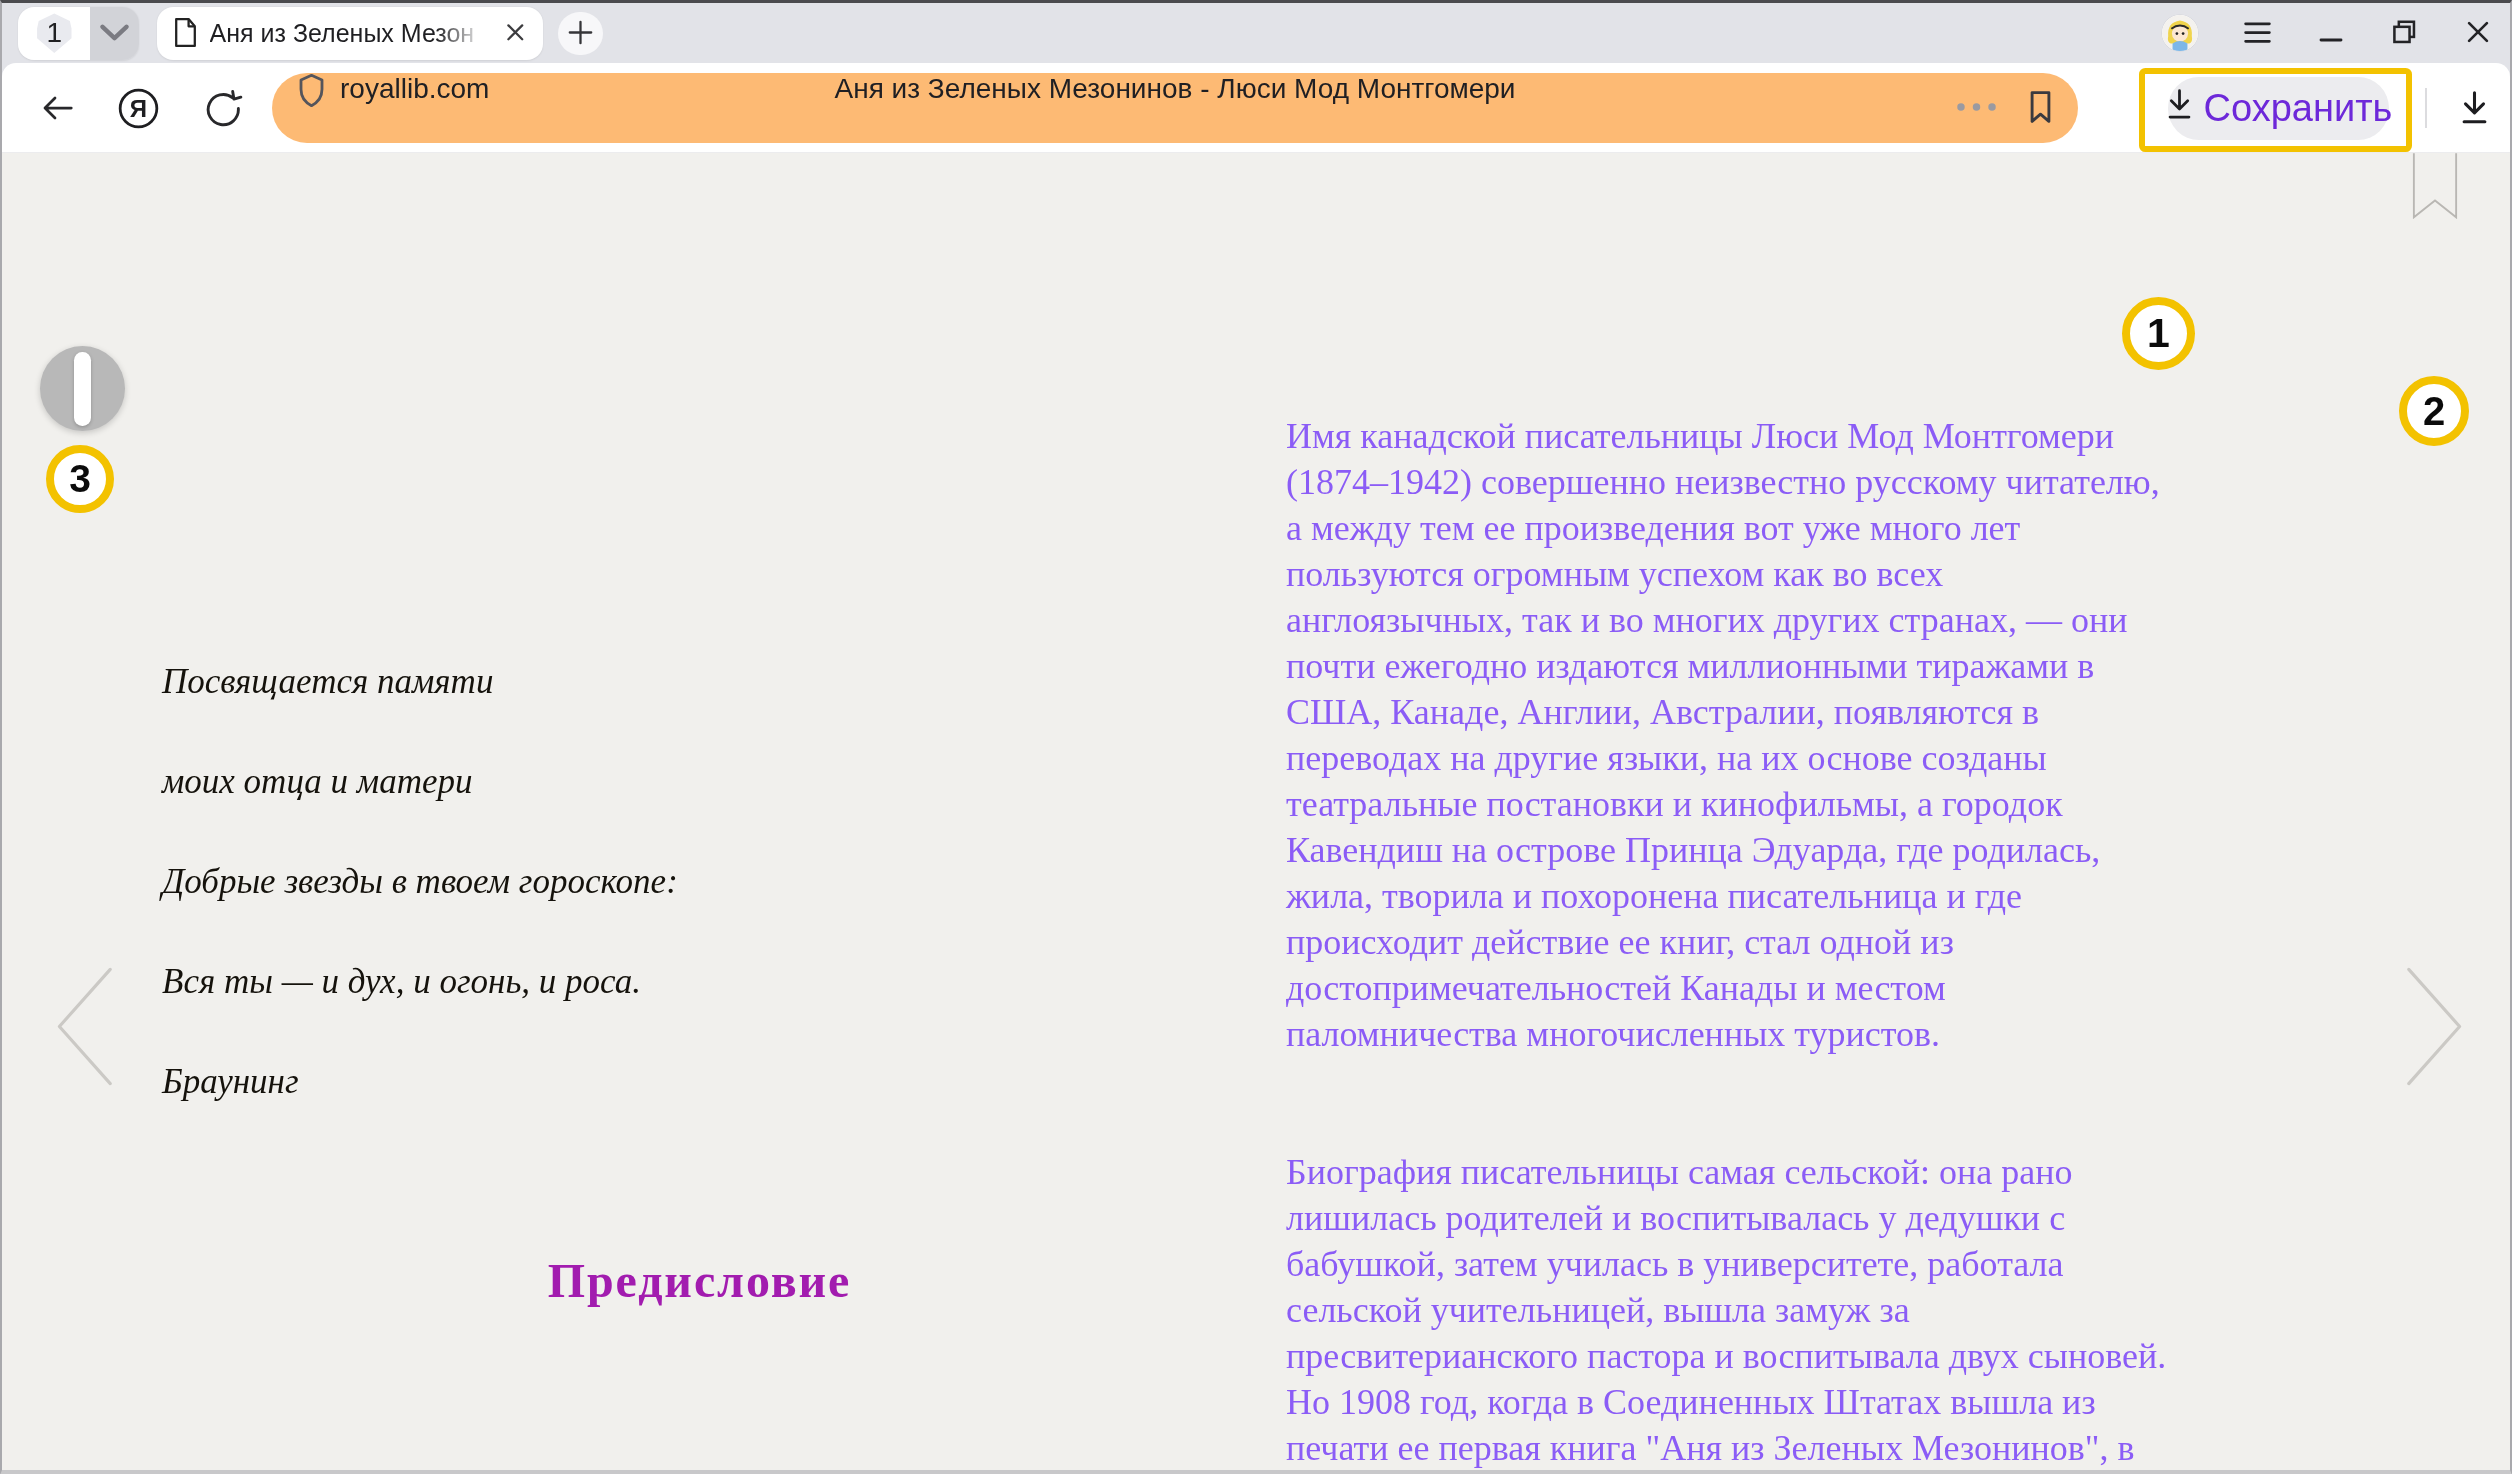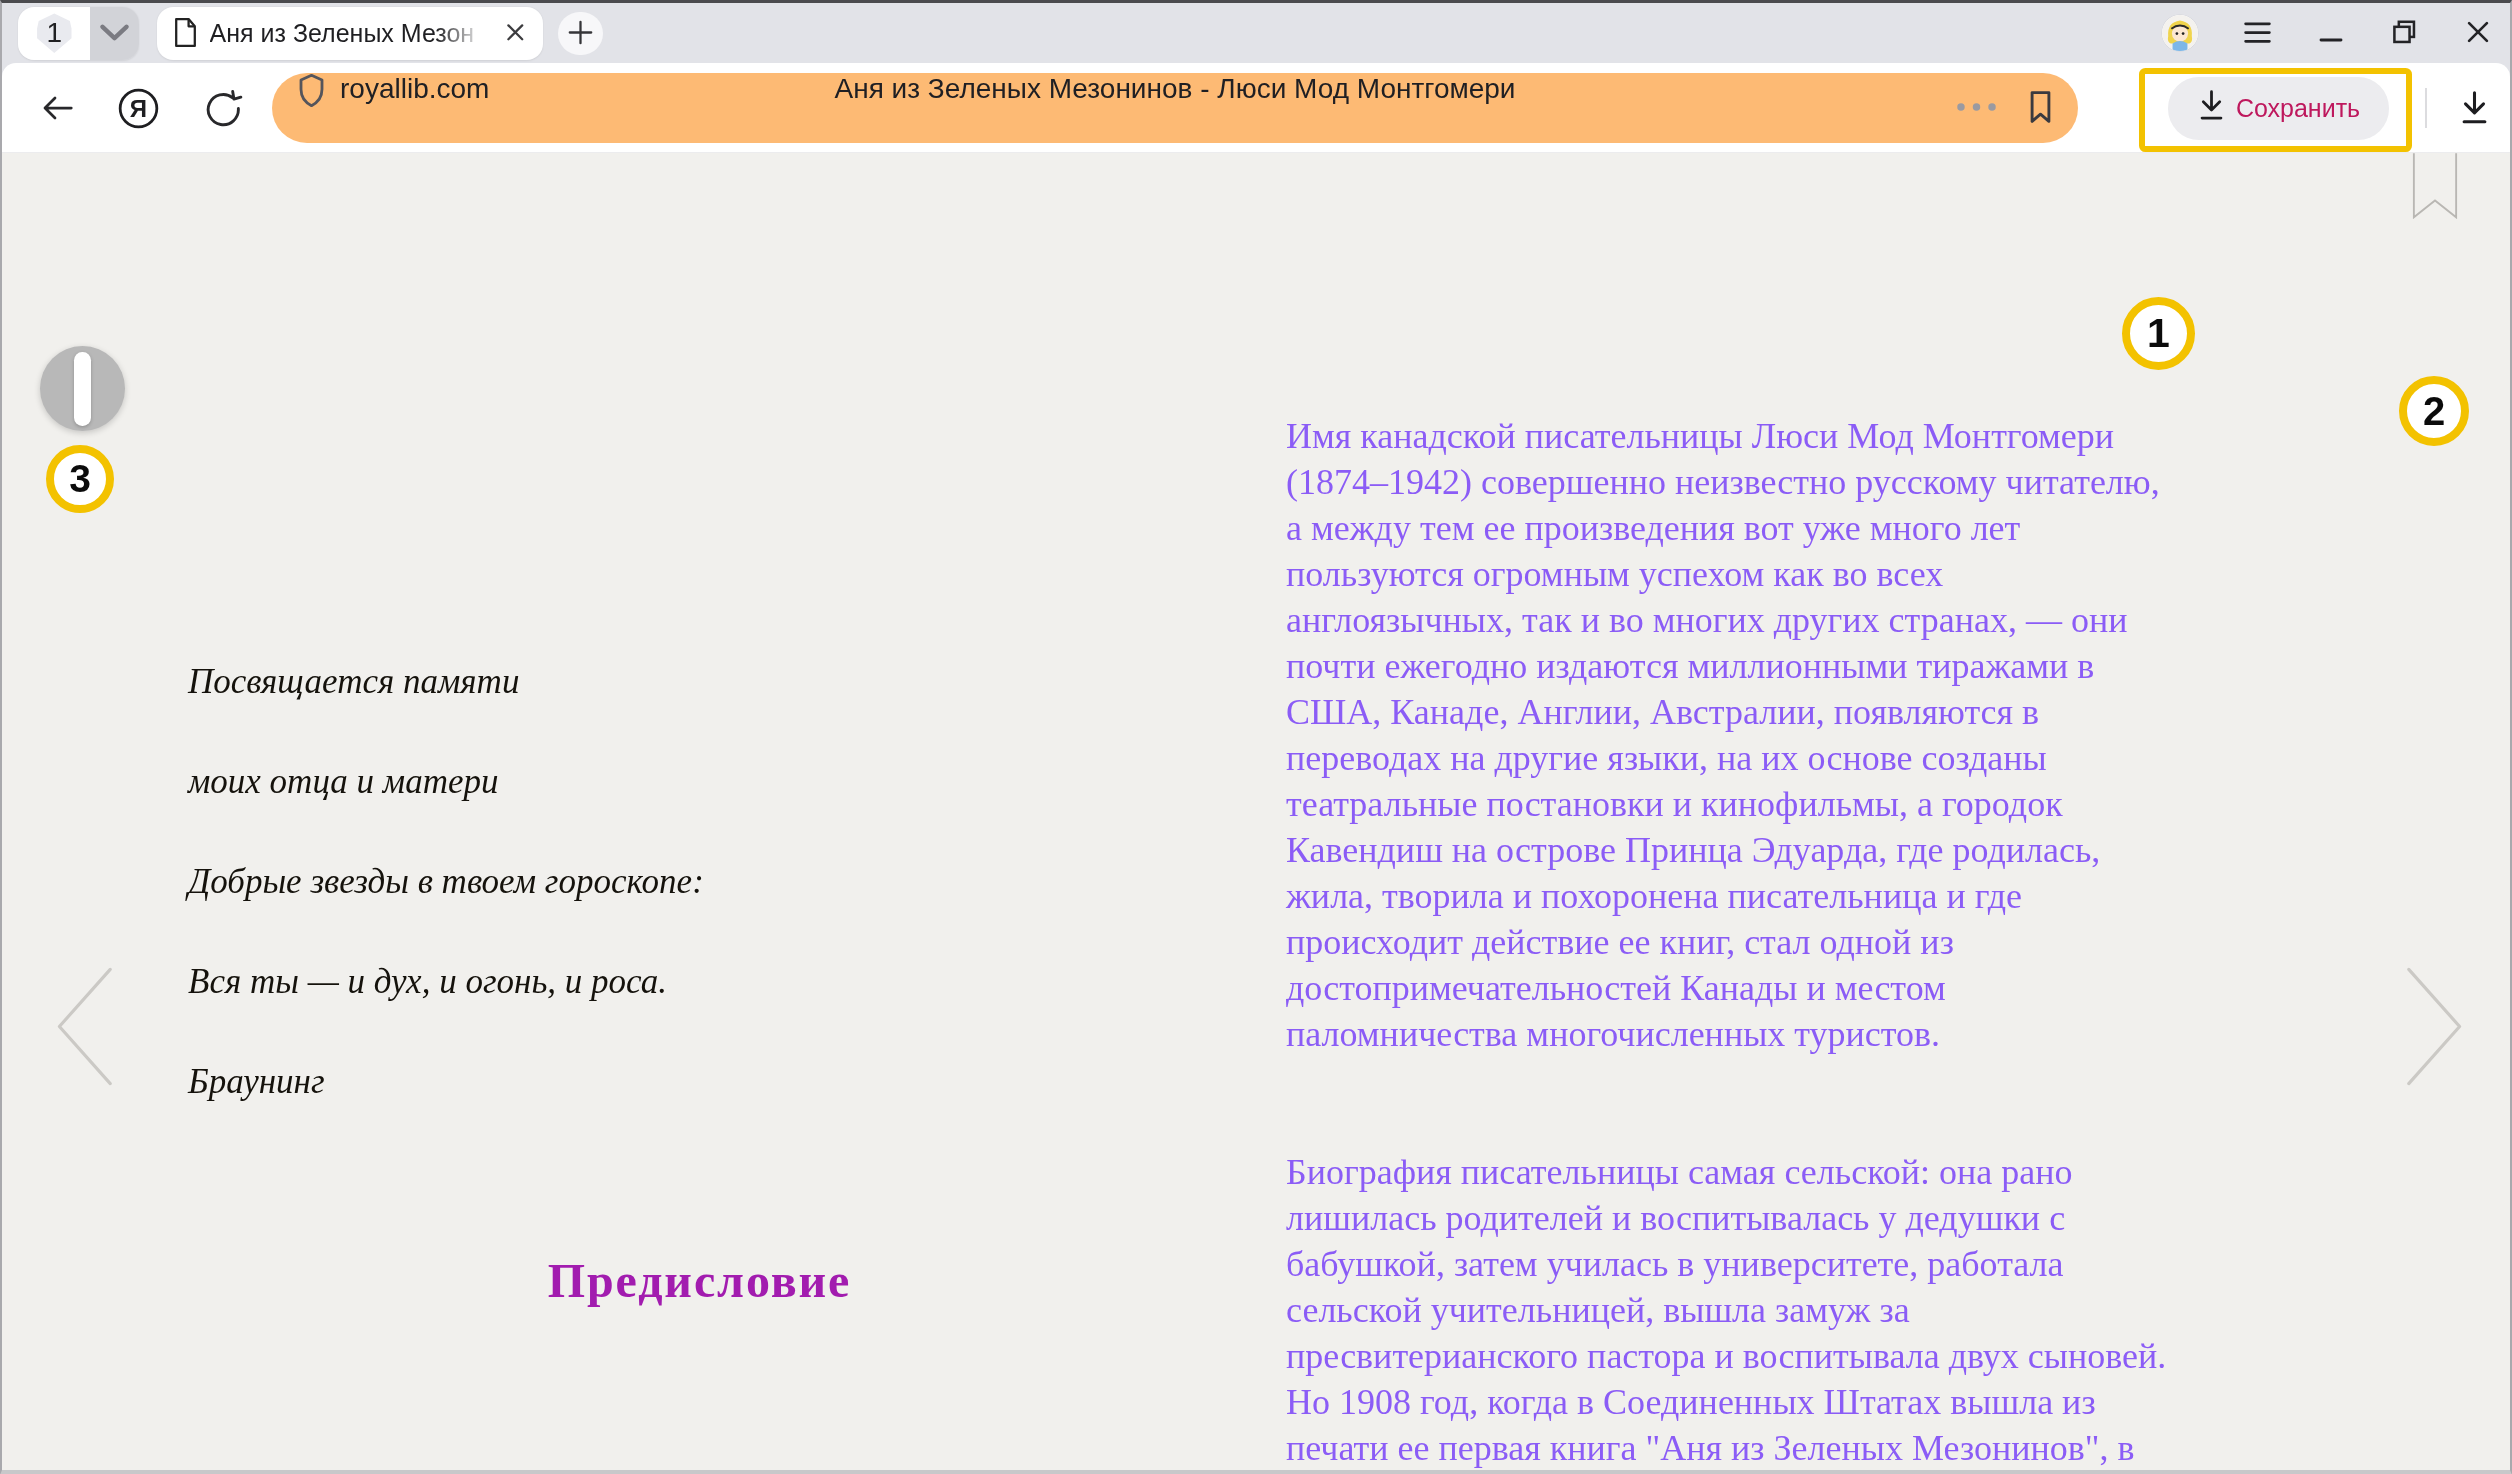--- a/index.html
+++ b/index.html
@@ -30,29 +30,29 @@
   .tb-right{position:absolute;right:17.6px;top:0;height:60px;display:flex;align-items:center;gap:45px;}
   .avatar{width:36px;height:36px;border-radius:50%;background:#fff;overflow:hidden;box-shadow:0 0 0 0.6px rgba(0,0,0,.06);}
   
   .addressbar{position:relative;height:90px;background:#fff;border-radius:14px 14px 0 0;flex:0 0 auto;border-bottom:0.6px solid #ececee;}
   .ab-icon{position:absolute;top:0;height:90px;display:flex;align-items:center;justify-content:center;}
   .urlpill{position:absolute;left:270px;top:10px;width:1806px;height:70px;border-radius:35px;background:#fdba74;display:flex;padding:0 25px;}
   .domain{font-size:28px;color:#202024;margin-left:14px;}
   .pagetitle{position:absolute;left:50%;transform:translateX(-50%);font-size:28px;color:#1f1f23;white-space:nowrap;}
   .pill-right{position:absolute;right:22.6px;top:0;height:70px;display:flex;align-items:center;gap:29px;}
   .savebtn{position:absolute;left:2166px;top:14px;width:221px;height:63px;border-radius:31px;background:#ececef;display:flex;align-items:center;justify-content:center;gap:10px;}
-  .savebtn span{font-size:25px;color:#be185d;}
+  .savebtn span{font-size:38px;color:#6d28d9;}
   .hlbox{position:absolute;left:2137px;top:5px;width:273px;height:84px;border:6.3px solid #f3c200;border-radius:6.3px;z-index:3;pointer-events:none;}
   .vsep{position:absolute;left:2423px;top:25px;width:1.9px;height:40px;background:#dcdcdf;}
   
   .content{position:relative;flex:1;background:#f1f0ed;overflow:hidden;color:#19150e;}
   .book-title{position:absolute;left:239px;top:251px;width:917px;text-align:center;
     font-family:"Liberation Serif",serif;font-weight:bold;font-size:83px;line-height:102px;color:#0e0c09;}
   .dedication{position:absolute;left:160px;top:479px;}
-  .ded-line{height:100px;display:flex;align-items:center;font-family:"Liberation Serif",serif;font-style:italic;font-size:35px;color:#15120c;margin-left:26px;}
+  .ded-line{height:100px;display:flex;align-items:center;font-family:"Liberation Serif",serif;font-style:italic;font-size:35px;color:#15120c;}
   .ded-author{font-weight:normal;}
   .section-heading{position:absolute;left:239px;top:1100px;width:917px;text-align:center;
     font-family:"Liberation Serif",serif;font-weight:bold;font-size:48px;letter-spacing:1.9px;color:#a21caf;}
   .col-right{position:absolute;left:1284px;top:260px;width:1118px;}
   .para{margin:0 0 92px 0;}
   .tline{height:46px;white-space:nowrap;font-family:"Liberation Serif",serif;font-size:36px;color:#8b5cf6;display:flex;align-items:center;}
   
   .toolcircle{position:absolute;left:38px;top:193px;width:85px;height:85px;border-radius:50%;background:#b8b8b8;box-shadow:0 1.9px 6.3px rgba(0,0,0,.18);display:flex;align-items:center;justify-content:center;}
   .toolbar-bar{width:16.3px;height:74px;border-radius:8.2px;background:#fff;box-shadow:0 1.3px 3.8px rgba(0,0,0,.22);}
   .ann{position:absolute;background:#fff;border-radius:50%;display:flex;align-items:center;justify-content:center;

